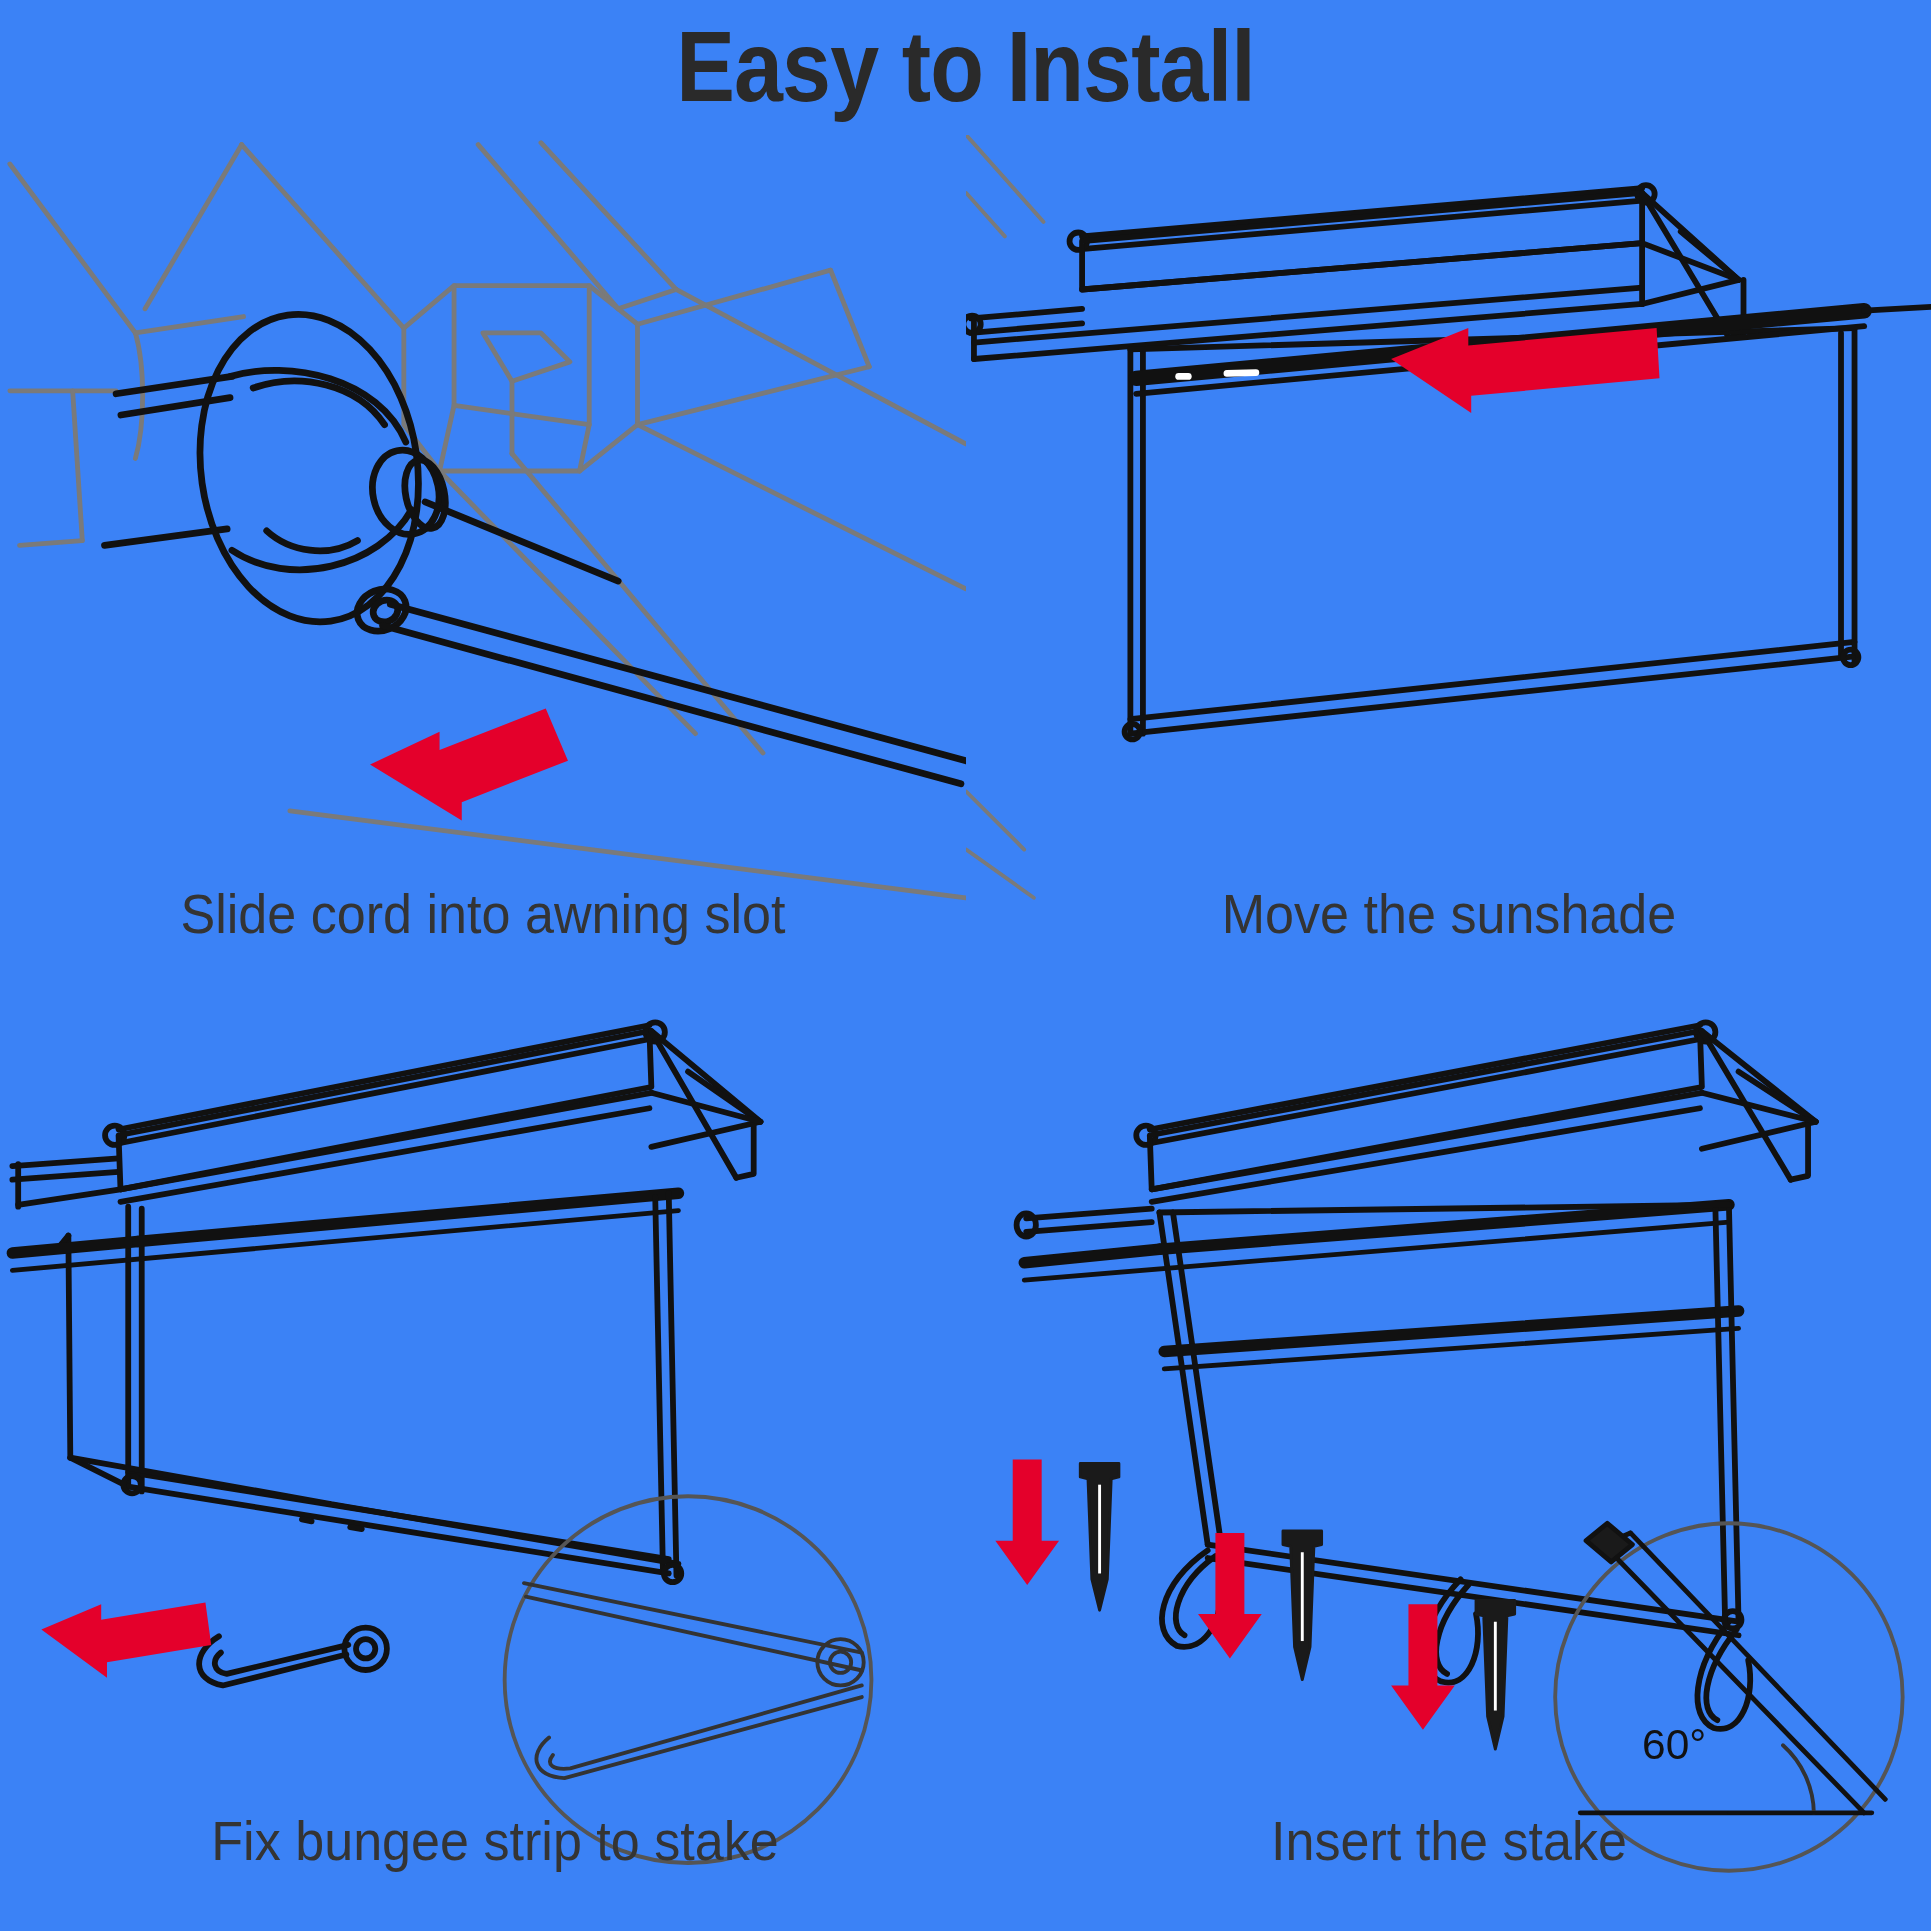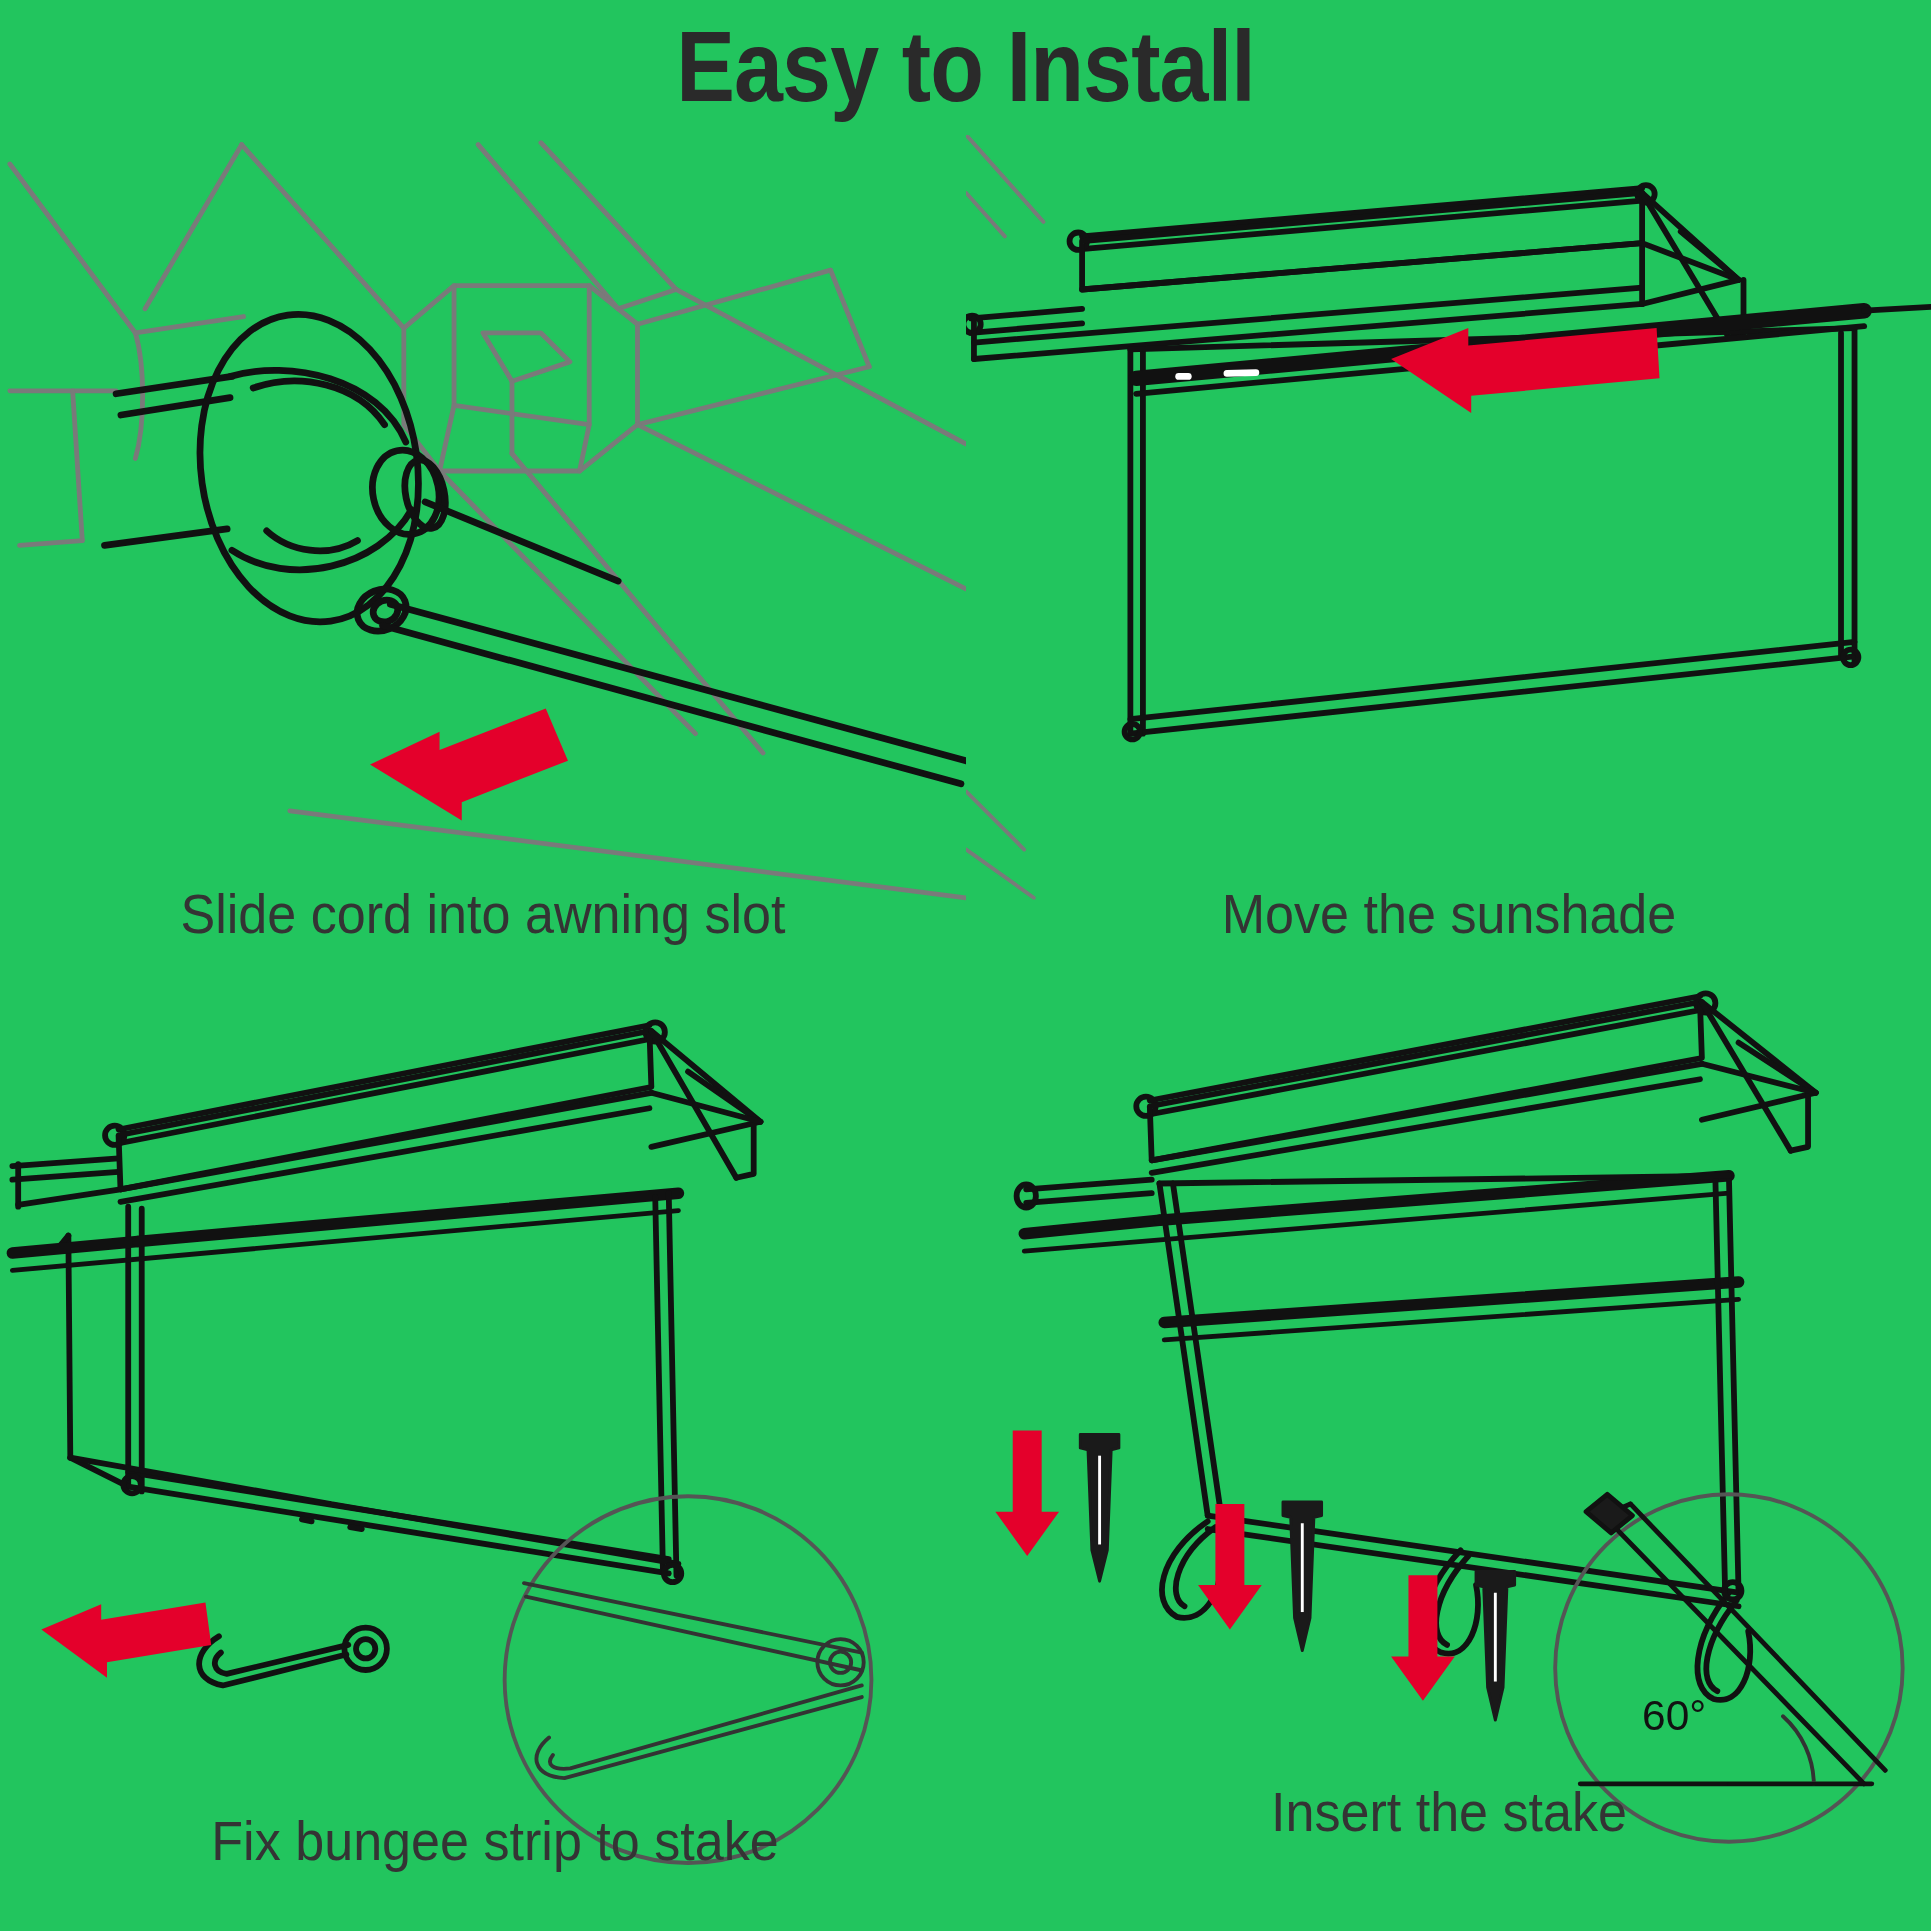--- a/index.html
+++ b/index.html
@@ -1,32 +1,32 @@
 <!DOCTYPE html>
 <html><head>
 <meta charset="utf-8">
 <style>
   html,body{margin:0;padding:0;background:#ffffff;}
   body{width:1931px;height:1931px;font-family:"Liberation Sans",sans-serif;color:#2b2b2b;overflow:hidden;}
-  .sheet{position:relative;width:1931px;height:1931px;background:#22c55e;}
+  .sheet{position:relative;width:1931px;height:1931px;background:#3b82f6;}
 
   .title{
     position:absolute;top:7.7px;left:0;width:1931px;text-align:center;
     font-family:"Liberation Sans",sans-serif;
     font-weight:bold;font-size:100px;line-height:116px;
     color:#2a2a2a;letter-spacing:-1px;
     transform:scaleX(0.88);transform-origin:50% 50%;
   }
 
   .grid{position:absolute;top:135px;left:0;width:1931px;height:1796px;}
   .panel{position:absolute;}
   .p1{left:0;top:0;width:966px;height:869px;}
   .p2{left:966px;top:0;width:966px;height:869px;}
   .p3{left:0;top:869px;width:966px;height:888px;padding-left:24px;}
-  .p4{left:966px;top:840px;width:966px;height:888px;}
+  .p4{left:966px;top:869px;width:966px;height:888px;}
 
   .art{position:absolute;left:0;top:0;width:100%;height:100%;}
   .art svg{display:block;width:100%;height:100%;}
 
   .caption{
     position:absolute;left:0;width:100%;text-align:center;
     font-size:56px;line-height:68px;color:#343434;
     font-family:"Liberation Sans",sans-serif;
     transform:scaleX(0.93);transform-origin:50% 50%;
   }

